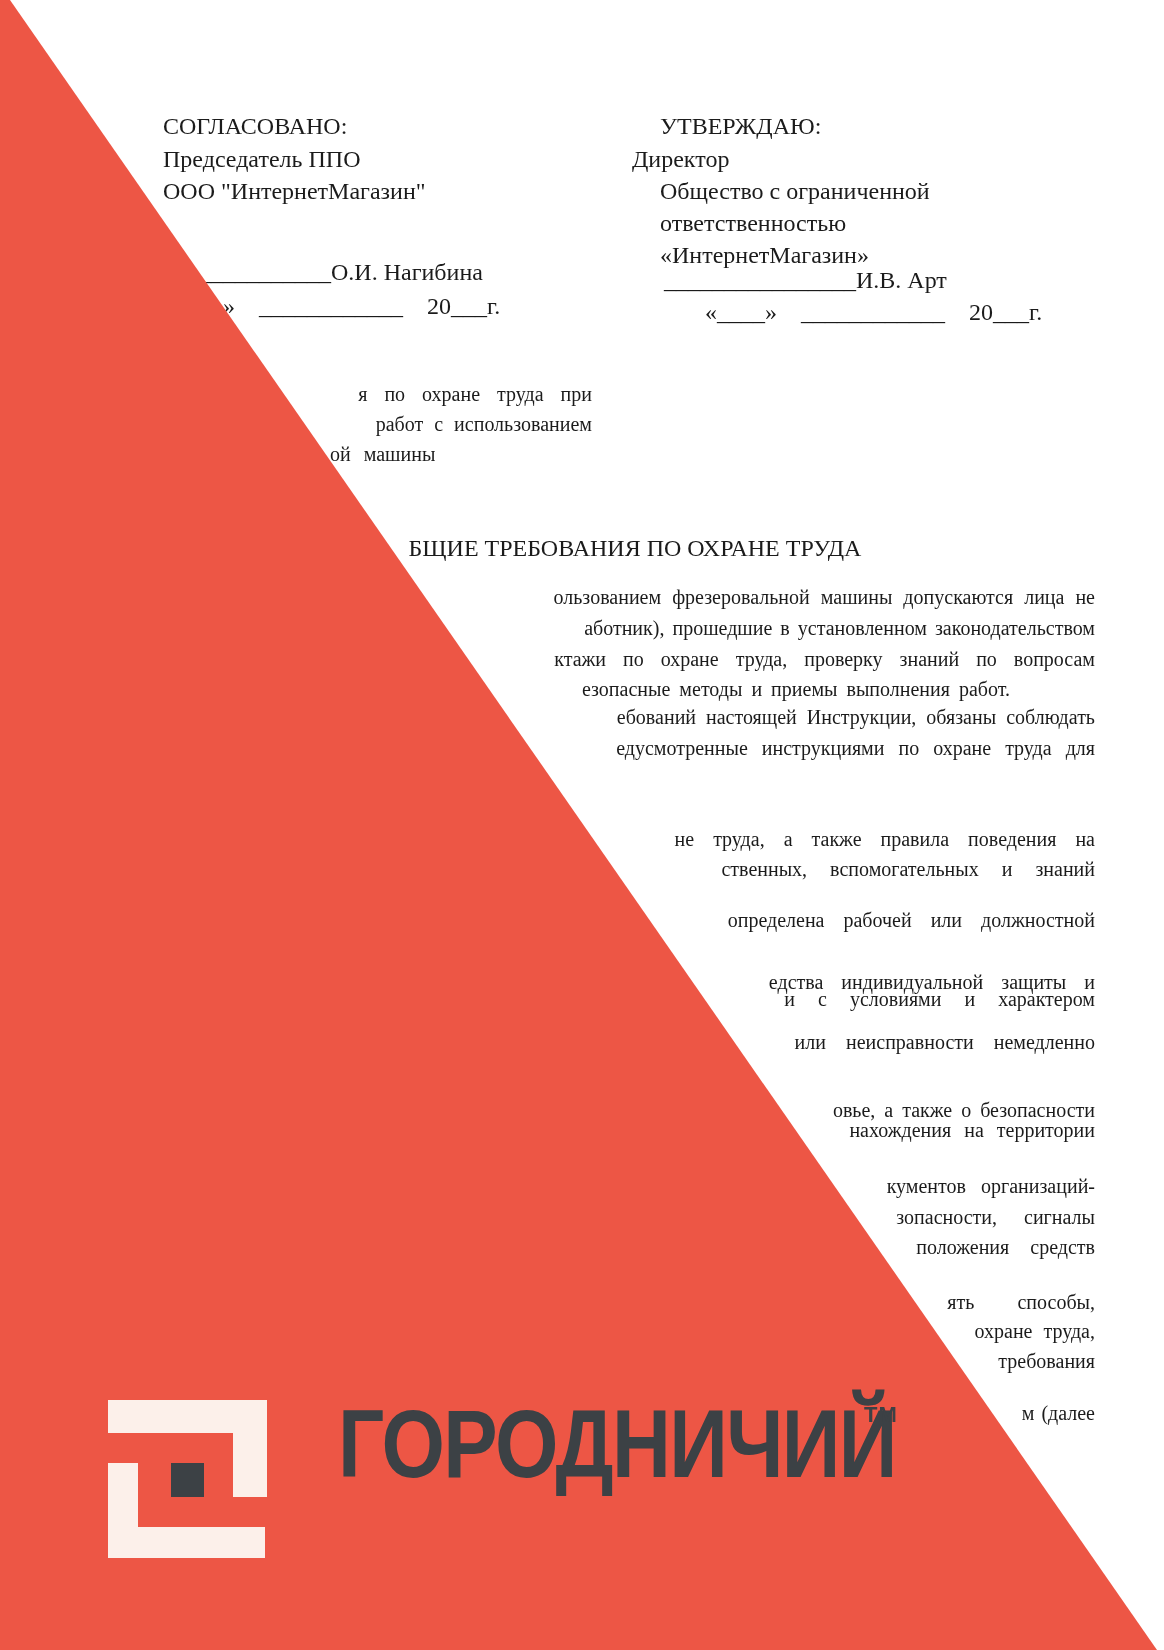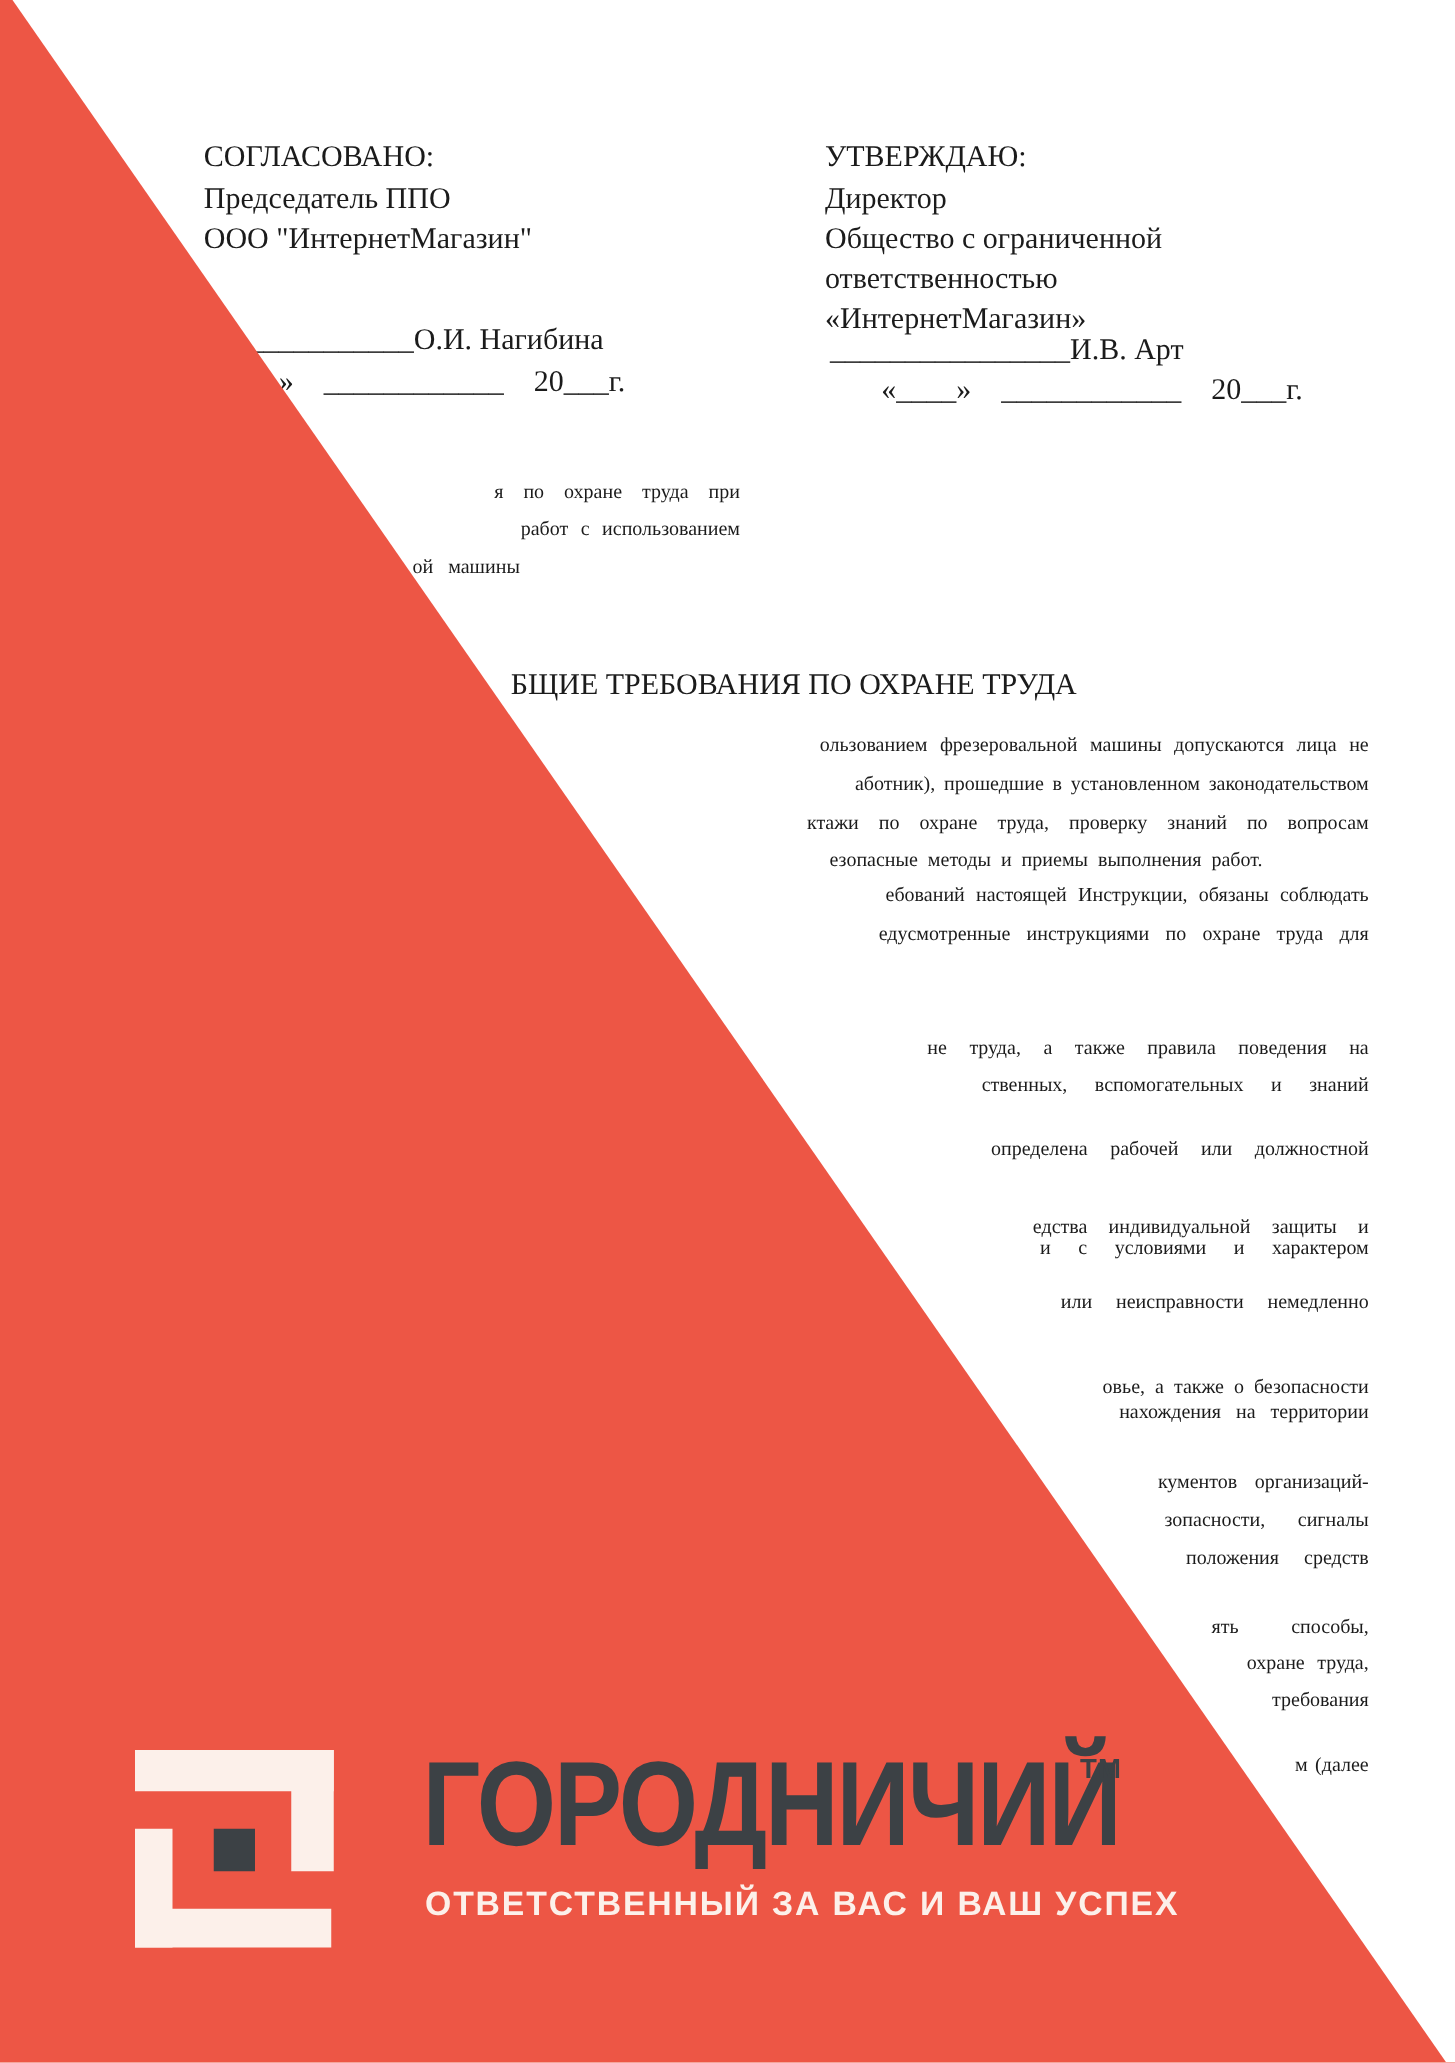--- a/index.html
+++ b/index.html
@@ -2,21 +2,21 @@
 <html style="--red: #ed5645; --logo-dark: #3c4145; --logo-light: #fcf0ea; --ink: #1b1b1b;"><head>
 <meta charset="utf-8">
 <style>
   html,body{margin:0;padding:0;}
   body{
     width:1164px;height:1650px;position:relative;overflow:hidden;
     background:#ffffff;
     font-family:"Liberation Serif", serif;
     color:var(--ink,#1b1b1b);
   }
-  .doc-line{position:absolute;font-size:16px;line-height:26px;white-space:pre;color:var(--ink,#1b1b1b);}
+  .doc-line{position:absolute;font-size:20px;line-height:26px;white-space:pre;color:var(--ink,#1b1b1b);}
   .hdr{font-size:24px;line-height:32.5px;}
   .chapter{position:absolute;left:340px;top:531px;width:590px;text-align:center;font-size:24px;line-height:34px;}
   
   .red-overlay{
     position:absolute;left:0;top:0;width:1164px;height:1650px;
     background:var(--red,#ed5645);
     clip-path:polygon(10px 0px, 1157px 1650px, 0px 1650px, 0px 0px);
     z-index:5;
   }
   
@@ -47,21 +47,21 @@
 <div>
   <div class="doc-line hdr" style="left:163px;top:110px">СОГЛАСОВАНО:</div>
   <div class="doc-line hdr" style="left:163px;top:143px">Председатель ППО</div>
   <div class="doc-line hdr" style="left:163px;top:175px">ООО "ИнтернетМагазин"</div>
   <div class="doc-line hdr" style="left:163px;top:256px">______________О.И. Нагибина</div>
   <div class="doc-line hdr" style="left:163px;top:290px;word-spacing:18px">«____» ____________ 20___г.</div>
 </div>
 
 <div>
   <div class="doc-line hdr" style="left:660px;top:110px">УТВЕРЖДАЮ:</div>
-  <div class="doc-line hdr" style="left:660px;top:143px">Директор</div>
+  <div class="doc-line hdr" style="left:632px;top:143px">Директор</div>
   <div class="doc-line hdr" style="left:660px;top:175px">Общество с ограниченной</div>
   <div class="doc-line hdr" style="left:660px;top:207px">ответственностью</div>
   <div class="doc-line hdr" style="left:660px;top:239px">«ИнтернетМагазин»</div>
   <div class="doc-line hdr" style="left:664px;top:264px">________________И.В. Арт</div>
   <div class="doc-line hdr" style="left:705px;top:296px;word-spacing:18px">«____» ____________ 20___г.</div>
 </div>
 
 <div class="chapter">
   <div>БЩИЕ ТРЕБОВАНИЯ ПО ОХРАНЕ ТРУДА</div>
 </div>
@@ -98,14 +98,13 @@
   <div>
     <div class="logo-bar" style="left:108px;top:1400px;width:159px;height:33px"></div>
     <div class="logo-bar" style="left:233px;top:1400px;width:34px;height:97px"></div>
     <div class="logo-bar" style="left:108px;top:1463px;width:30px;height:95px"></div>
     <div class="logo-bar" style="left:108px;top:1527px;width:157px;height:31px"></div>
     <div class="logo-darksq" style="left:171px;top:1463px;width:33px;height:34px"></div>
   </div>
 
   <div class="brand">ГОРОДНИЧИЙ</div>
   <div class="brand-tm">ТМ</div>
-  <div class="tagline">ОТВЕТСТВЕННЫЙ ЗА ВАС И ВАШ УСПЕХ</div>
 </div>
 
 </body></html>

